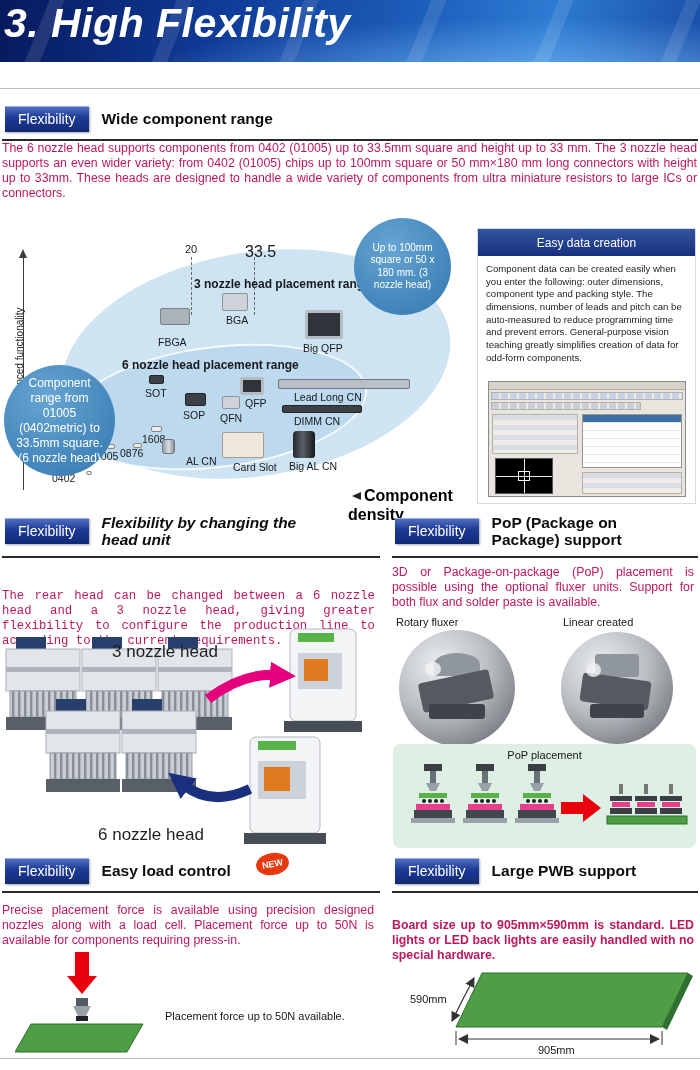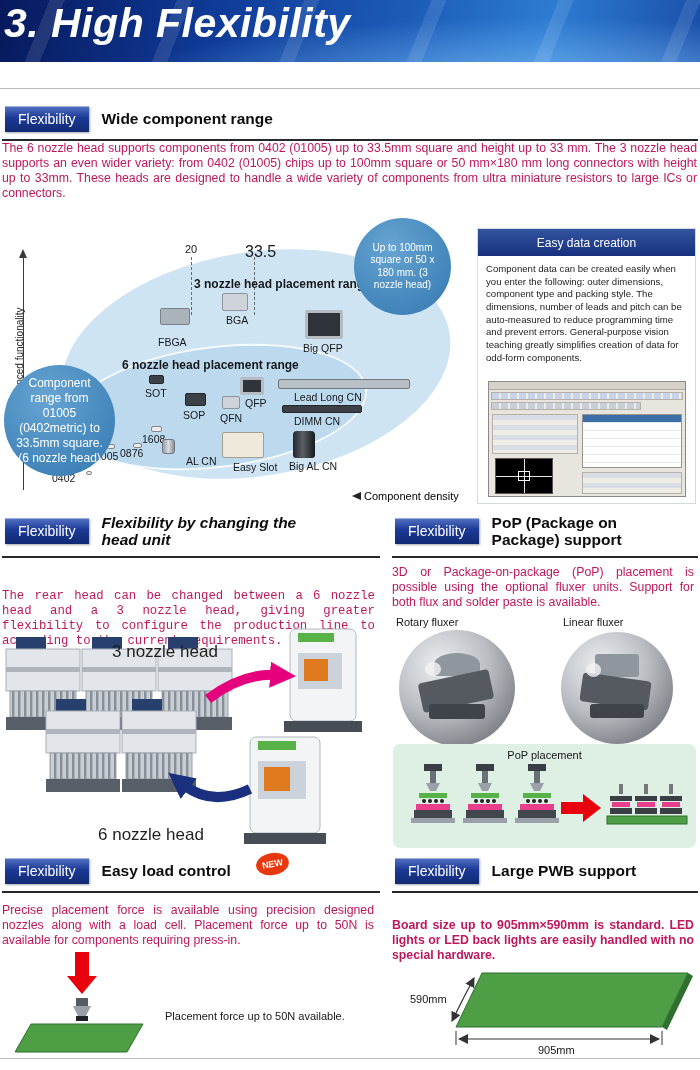--- a/index.html
+++ b/index.html
@@ -46,21 +46,21 @@
   .ch-dark  { background:#3c4148; border:1px solid #23262b; }
   .ch-qfp   { background:#2f343a; border:3px solid #b6bcc4; }
   .ch-tiny  { background:#ececec; border:1px solid #858585; }
   .ch-conn  { background:#b9bfc7; border:1px solid #70767e; }
   .ch-cap   { background:linear-gradient(90deg,#9aa0a8,#d8dce0 50%,#8a9098); border:1px solid #70767e; border-radius:3px; }
   .ch-capbig{ background:linear-gradient(90deg,#24272d,#5a6066 45%,#16181c); border-radius:4px 4px 3px 3px; }
   .ch-card  { background:#efe9dc; border:1px solid #a79f8e; }
   .bubble { position:absolute; border-radius:50%; background:radial-gradient(circle at 38% 30%, #66a4d2, #4285ba 70%, #3a78aa);
     color:#fff; display:flex; align-items:center; justify-content:center; text-align:center; line-height:1.25; }
   .xarrow { display:inline-block; width:0; height:0; border:4px solid transparent; border-right:9px solid #222; vertical-align:middle; margin-right:3px; }
-  .xlabel { font-weight:normal; font-size:11px; vertical-align:middle; }
+  .xlabel { font-weight:bold; font-size:16px; vertical-align:middle; }
 
   
   .panel { position:absolute; left:477px; top:228px; width:219px; height:276px; border:1px solid #d3dae4; background:#fff; }
   .panel-head { height:27px; background:linear-gradient(180deg,#33549f,#17307e); color:#fff; font-size:12px;
     display:flex; align-items:center; justify-content:center; }
   .panel-body { font-size:9.6px; line-height:1.32; padding:7px 8px 4px 8px; color:#1c1c1c; }
   .shot { position:absolute; left:10px; top:152px; width:198px; height:116px; background:#e8e5de; border:1px solid #8a8a8a; }
   .shot-menubar { position:absolute; left:0; top:0; width:100%; height:8px; background:#d6d2ca; border-bottom:1px solid #b0aca4; }
   .shot-tools  { position:absolute; left:2px; top:10px; width:192px; height:8px;
     background:repeating-linear-gradient(90deg,#c7d3e8 0 7px,#efece6 7px 9px); border:1px solid #b5b1a9; }
@@ -153,21 +153,21 @@
     <div class="chip ch-cap" style="left:160px;top:239px;width:13px;height:15px;"></div>
     <div class="lbl" style="left:152px;top:255px;margin-left:32px;">AL CN</div>
     <div class="chip ch-tiny" style="left:105px;top:244px;width:8px;height:5px;"></div>
     <div class="lbl" style="left:93px;top:250px;">1005</div>
     <div class="chip ch-tiny" style="left:131px;top:243px;width:9px;height:5px;"></div>
     <div class="lbl" style="left:118px;top:247px;">0876</div>
     <div class="chip ch-tiny" style="left:84px;top:271px;width:6px;height:4px;"></div>
     <div class="lbl" style="left:50px;top:272px;">0402</div>
 
     <div class="chip ch-card" style="left:220px;top:232px;width:42px;height:26px;"></div>
-    <div class="lbl" style="left:231px;top:261px;">Easy Slot</div>
+    <div class="lbl" style="left:231px;top:261px;">Card Slot</div>
     <div class="chip ch-capbig" style="left:291px;top:231px;width:22px;height:27px;"></div>
     <div class="lbl" style="left:287px;top:260px;">Big AL CN</div>
 
     <div class="bubble" style="left:352px;top:18px;width:97px;height:97px;font-size:10px;padding:11px;">Up to 100mm square or 50 x 180 mm. (3 nozzle head)</div>
     <div class="bubble" style="left:2px;top:165px;width:111px;height:111px;font-size:12px;padding:11px;">Component range from 01005 (0402metric) to 33.5mm square. (6 nozzle head)</div>
 
     <div class="abs" style="left:346px;top:286px;">
       <span class="xarrow"></span><span class="xlabel">Component density</span>
     </div>
   </div>
@@ -275,21 +275,21 @@
     <div class="mach-label" style="left:98px;top:188px;">6 nozzle head</div>
   </div>
 
   <div class="sec-head" style="left:392px;top:511px;width:306px;">
     <span class="tag">Flexibility</span>
     <span class="sec-title" style="width:160px;">PoP (Package on Package) support</span>
   </div>
   <p class="body-txt" style="left:392px;top:565px;width:302px;">3D or Package-on-package (PoP) placement is possible using the optional fluxer units. Support for both flux and solder paste is available.</p>
 
   <div class="fluxer-lbl" style="left:396px;top:616px;">Rotary fluxer</div>
-  <div class="fluxer-lbl" style="left:563px;top:616px;">Linear fluxer</div>
+  <div class="fluxer-lbl" style="left:563px;top:616px;">Linear created</div>
   <div class="fluxer" style="left:399px;top:630px;width:116px;height:116px;">
     <div class="fx-b"></div>
     <div class="fx-a"></div>
     <div class="fx-c"></div>
     <div class="fx-g"></div>
   </div>
   <div class="fluxer" style="left:561px;top:632px;width:112px;height:112px;">
     <div class="fx-b" style="border-radius:3px;"></div>
     <div class="fx-a" style="transform:rotate(8deg);"></div>
     <div class="fx-c"></div>

